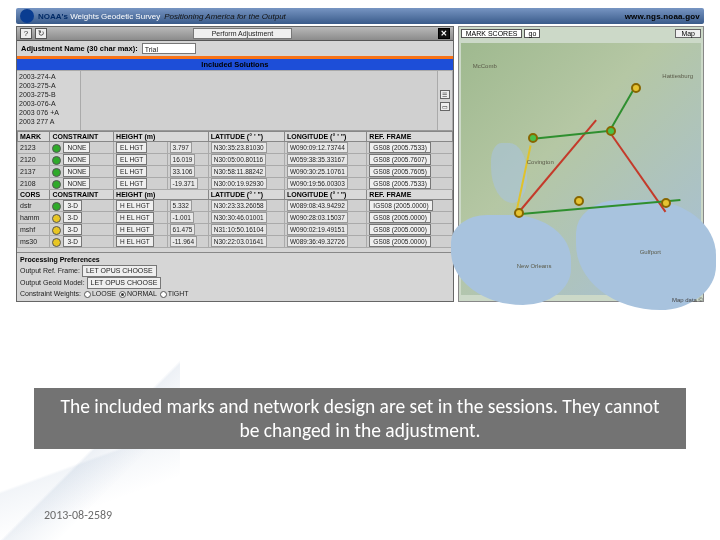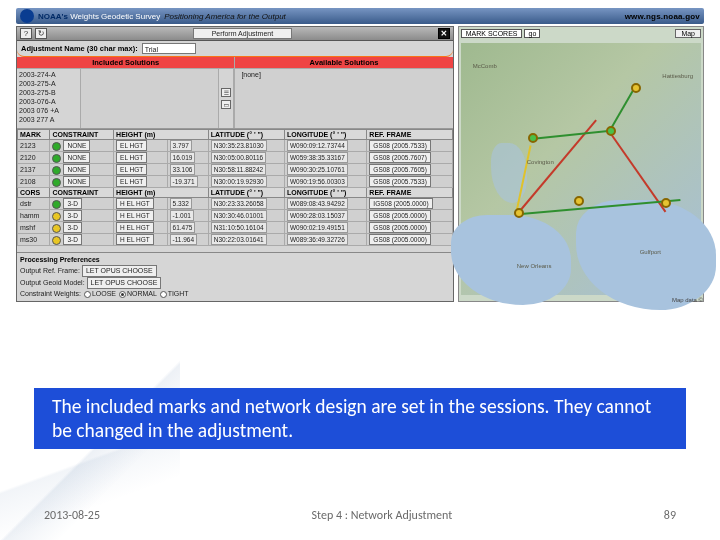--- a/index.html
+++ b/index.html
@@ -34,29 +34,29 @@
   .right-col { flex: 1 1 36%; border:1px solid #888; background:#ccd9c8; position:relative; height:276px; }
 
   
   .opus { border:1px solid #666; background:#d5d5d5; font-size:7px; color:#222; height:276px; position:relative;}
   .opus-titlebar { height:14px; background:linear-gradient(to bottom,#b9b9b9,#8b8b8b); border-bottom:1px solid #555; display:flex; align-items:center; padding:0 3px; gap:3px;}
   .sqbtn { width:12px; height:11px; background:#eee; border:1px solid #555; display:inline-flex; align-items:center; justify-content:center; font-size:8px; color:#333;}
   .tb-title { flex:1; text-align:center; }
   .tb-title .pill { display:inline-block; padding:1px 18px; background:#efefef; border:1px solid #777; font-size:7px;}
   .closebtn { width:12px; height:11px; background:#111; color:#fff; border:1px solid #000; display:inline-flex; align-items:center; justify-content:center; font-size:8px; font-weight:bold;}
 
-  .adj-row { display:flex; align-items:center; padding:2px 4px; border-bottom:1px solid #f97316; font-size:7.5px; gap:4px;border-radius:7px;}
+  .adj-row { display:flex; align-items:center; padding:2px 4px; border-bottom:3px solid #f97316; font-size:7.5px; gap:4px;}
   .adj-row b{ color:#000; }
   .inp { background:#fff; border:1px solid #777; height:11px; padding:0 2px; font-size:7px; line-height:11px; }
   .inp.short{ width:54px; }
 
   .pane-row { display:flex; height:72px; border-bottom:1px solid #999;}
   .pane { flex:1; display:flex; flex-direction:column; border-right:1px solid #aaa;}
   .pane:last-child{border-right:none;}
-  .pane-h { text-align:center; font-size:7.5px; font-weight:bold; color:#000; background:#ef4444; padding:1px 0; border-bottom:1px solid #aaa;}
+  .pane-h { text-align:center; font-size:7.5px; font-weight:bold; color:#000; background:#1d4ed8; padding:1px 0; border-bottom:1px solid #aaa;}
   .pane-body{ flex:1; display:flex; }
   .plist { width:64px; border-right:1px solid #aaa; background:#d5d5d5; font-size:7px; line-height:9px; padding:1px 2px;}
   .plist div{ white-space:nowrap; overflow:hidden;}
   .pgray{ flex:1; background:#d0d0d0; position:relative;}
   .pgray .none{ position:absolute; top:2px; left:6px; font-size:7px;}
   .midicons{ width:16px; display:flex; flex-direction:column; align-items:center; justify-content:center; gap:3px; background:#d5d5d5; border-left:1px solid #aaa; border-right:1px solid #aaa;}
   .midicons .ic{ width:10px; height:9px; border:1px solid #666; background:#eee; font-size:6px; display:flex; align-items:center; justify-content:center;}
 
   
   table.marks { width:100%; border-collapse:collapse; font-size:7px; }
@@ -83,24 +83,25 @@
   .town{ position:absolute; font-size:6px; color:#5a5a48; }
   .node{ position:absolute; width:10px; height:10px; border:2px solid #860; border-radius:50%; transform:translate(-50%,-50%);}
   .node.g{ background:#49c049;}
   .node.y{ background:#e6c331;}
   .edge{ position:absolute; height:2px; transform-origin:left center;}
   .map-foot{ position:absolute; bottom:-2px; right:0; font-size:6px; color:#444; }
 
   
   .caption {
     position:absolute; left:34px; right:34px; top:388px;
-    background:#1d4ed8; color:#fff;
+    background:#737373; color:#fff;
     font-family: Calibri, Arial, sans-serif;
     font-size:19.5px; line-height:1.25;
     padding:6px 18px;
+    text-align:center;
   }
   
   .footer { position:absolute; bottom:18px; left:0; right:0; display:flex; font-size:12px; color:#6a6a6a; font-family: Calibri, Arial, sans-serif; padding:0 44px;}
   .footer .c{ flex:1; text-align:center;}
   .slidebg::before{
     content:""; position:absolute; left:0; bottom:0; width:180px; height:220px;
     background:
       linear-gradient(135deg, rgba(30,78,140,0) 55%, rgba(30,78,140,.08) 56%, rgba(30,78,140,0) 70%),
       linear-gradient(160deg, rgba(30,78,140,0) 60%, rgba(30,78,140,.06) 61%, rgba(30,78,140,0) 78%);
   }
@@ -146,28 +147,20 @@
                 <div>2003 076 +A</div>
                 <div>2003 277 A</div>
               </div>
               <div class="pgray"></div>
               <div class="midicons">
                 <span class="ic">☰</span>
                 <span class="ic">▭</span>
               </div>
             </div>
           </div>
-          <div class="pane">
-            <div class="pane-h">Available Solutions</div>
-            <div class="pane-body">
-              <div class="pgray">
-                    <span class="none">[none]</span>
-                  </div>
-            </div>
-          </div>
         </div>
 
         <table class="marks">
           <tbody>
                 <tr>
             <th>MARK</th>
             <th>CONSTRAINT</th>
             <th colspan="2">HEIGHT (m)</th>
             <th>LATITUDE (° ' ")</th>
             <th>LONGITUDE (° ' ")</th>
@@ -303,17 +296,16 @@
       </div>
       <div class="map-foot">Map data ©</div>
     </div>
   </div>
 </div>
 
 <div class="caption">The included marks and network design are set in the sessions. They cannot be changed in the adjustment.</div>
 
 <div class="footer">
   <span>2013-08-25</span>
-  <span class="c">Step 4 : Network Adjustment</span>
   <span>89</span>
 </div>
 
 </div>
 
 </body></html>

